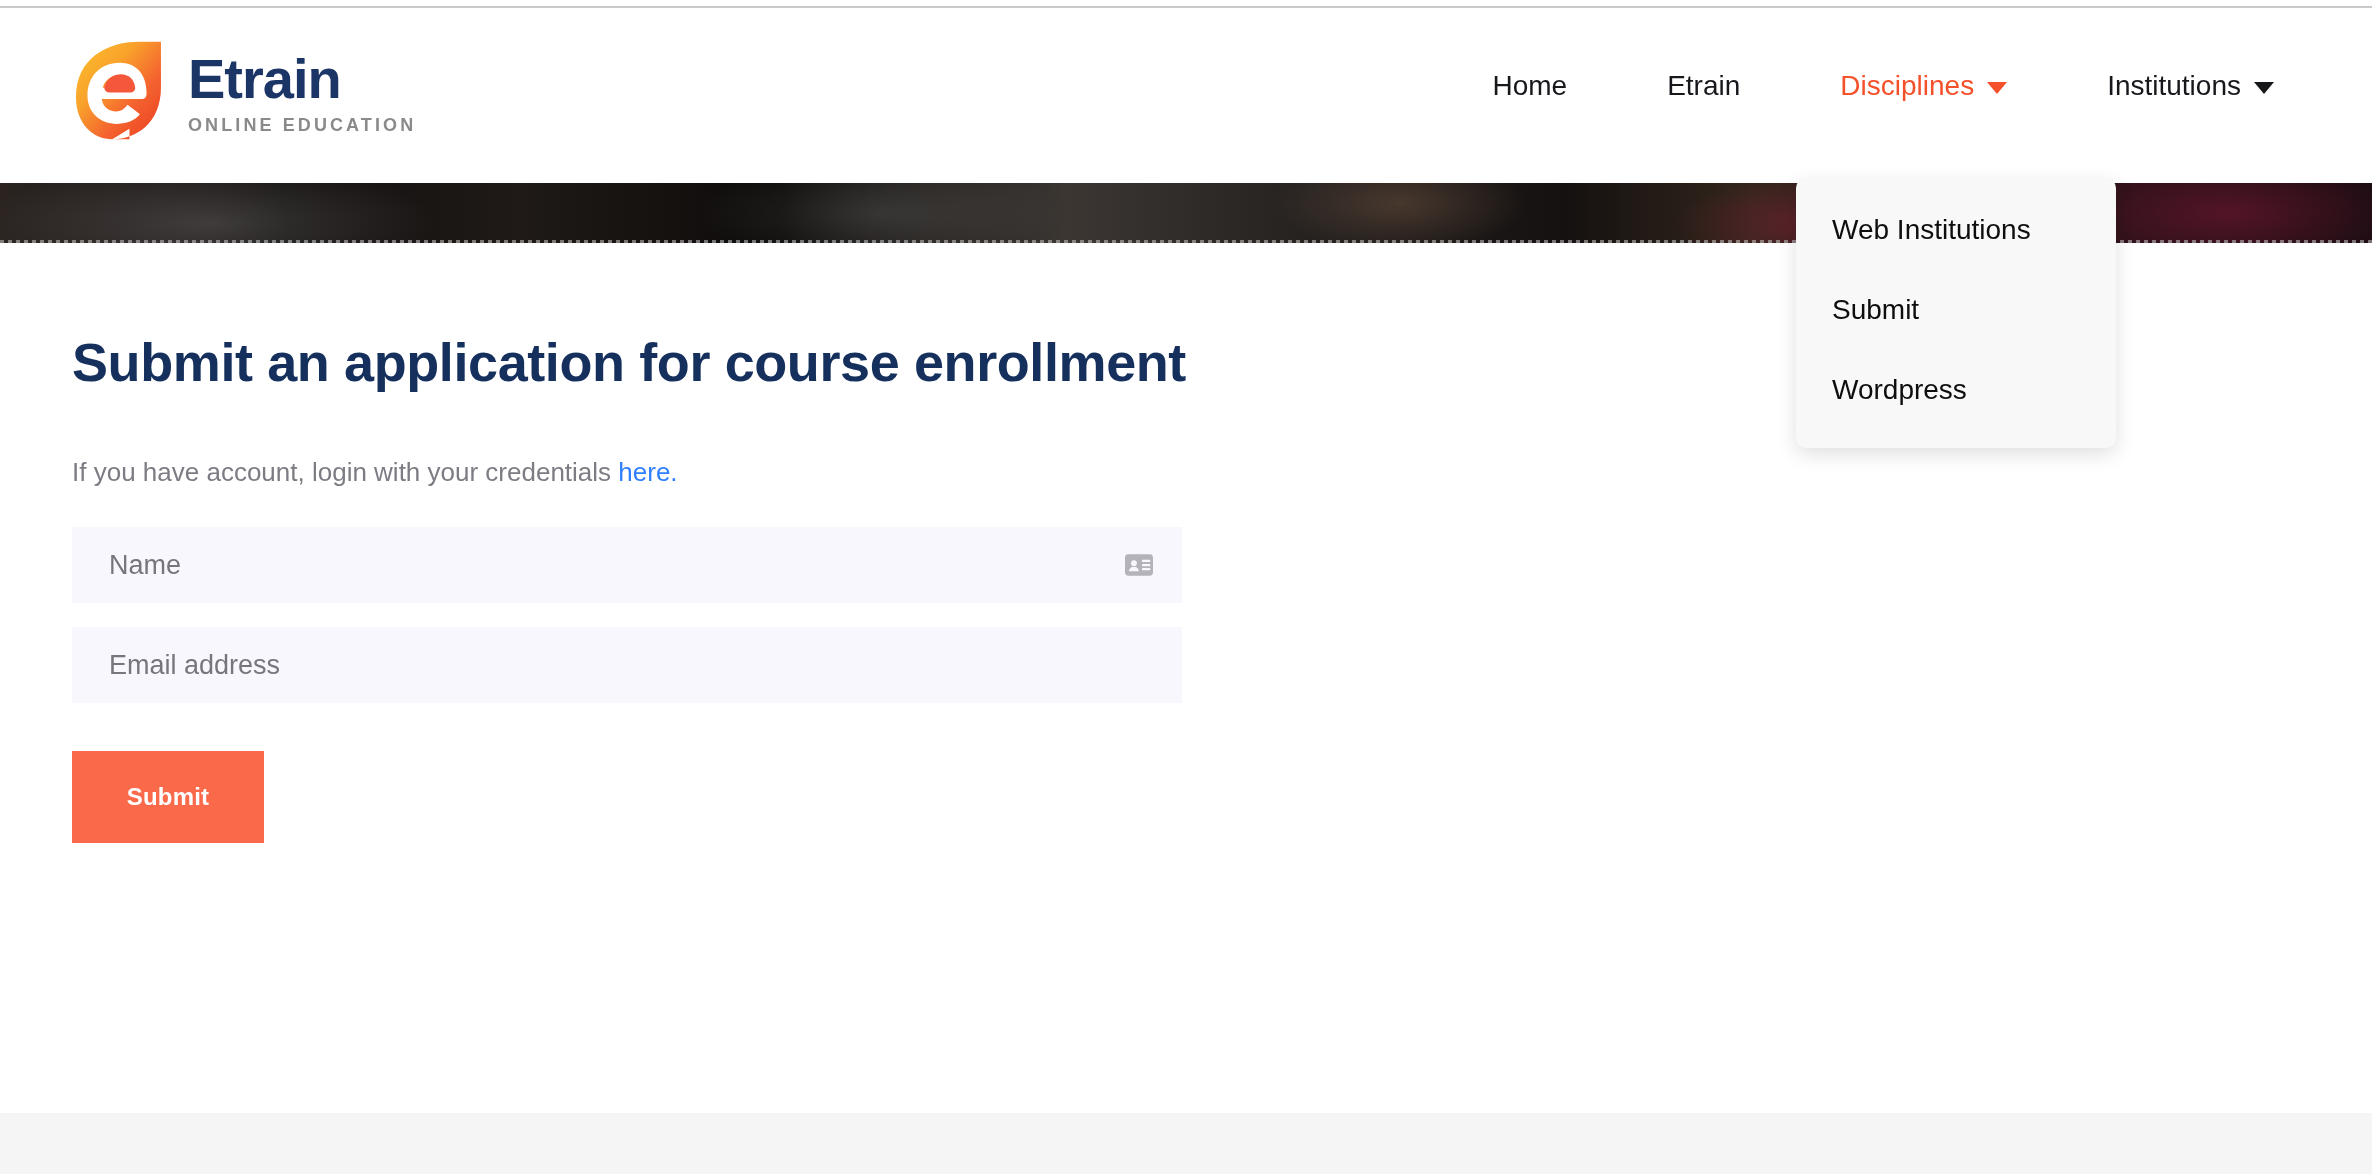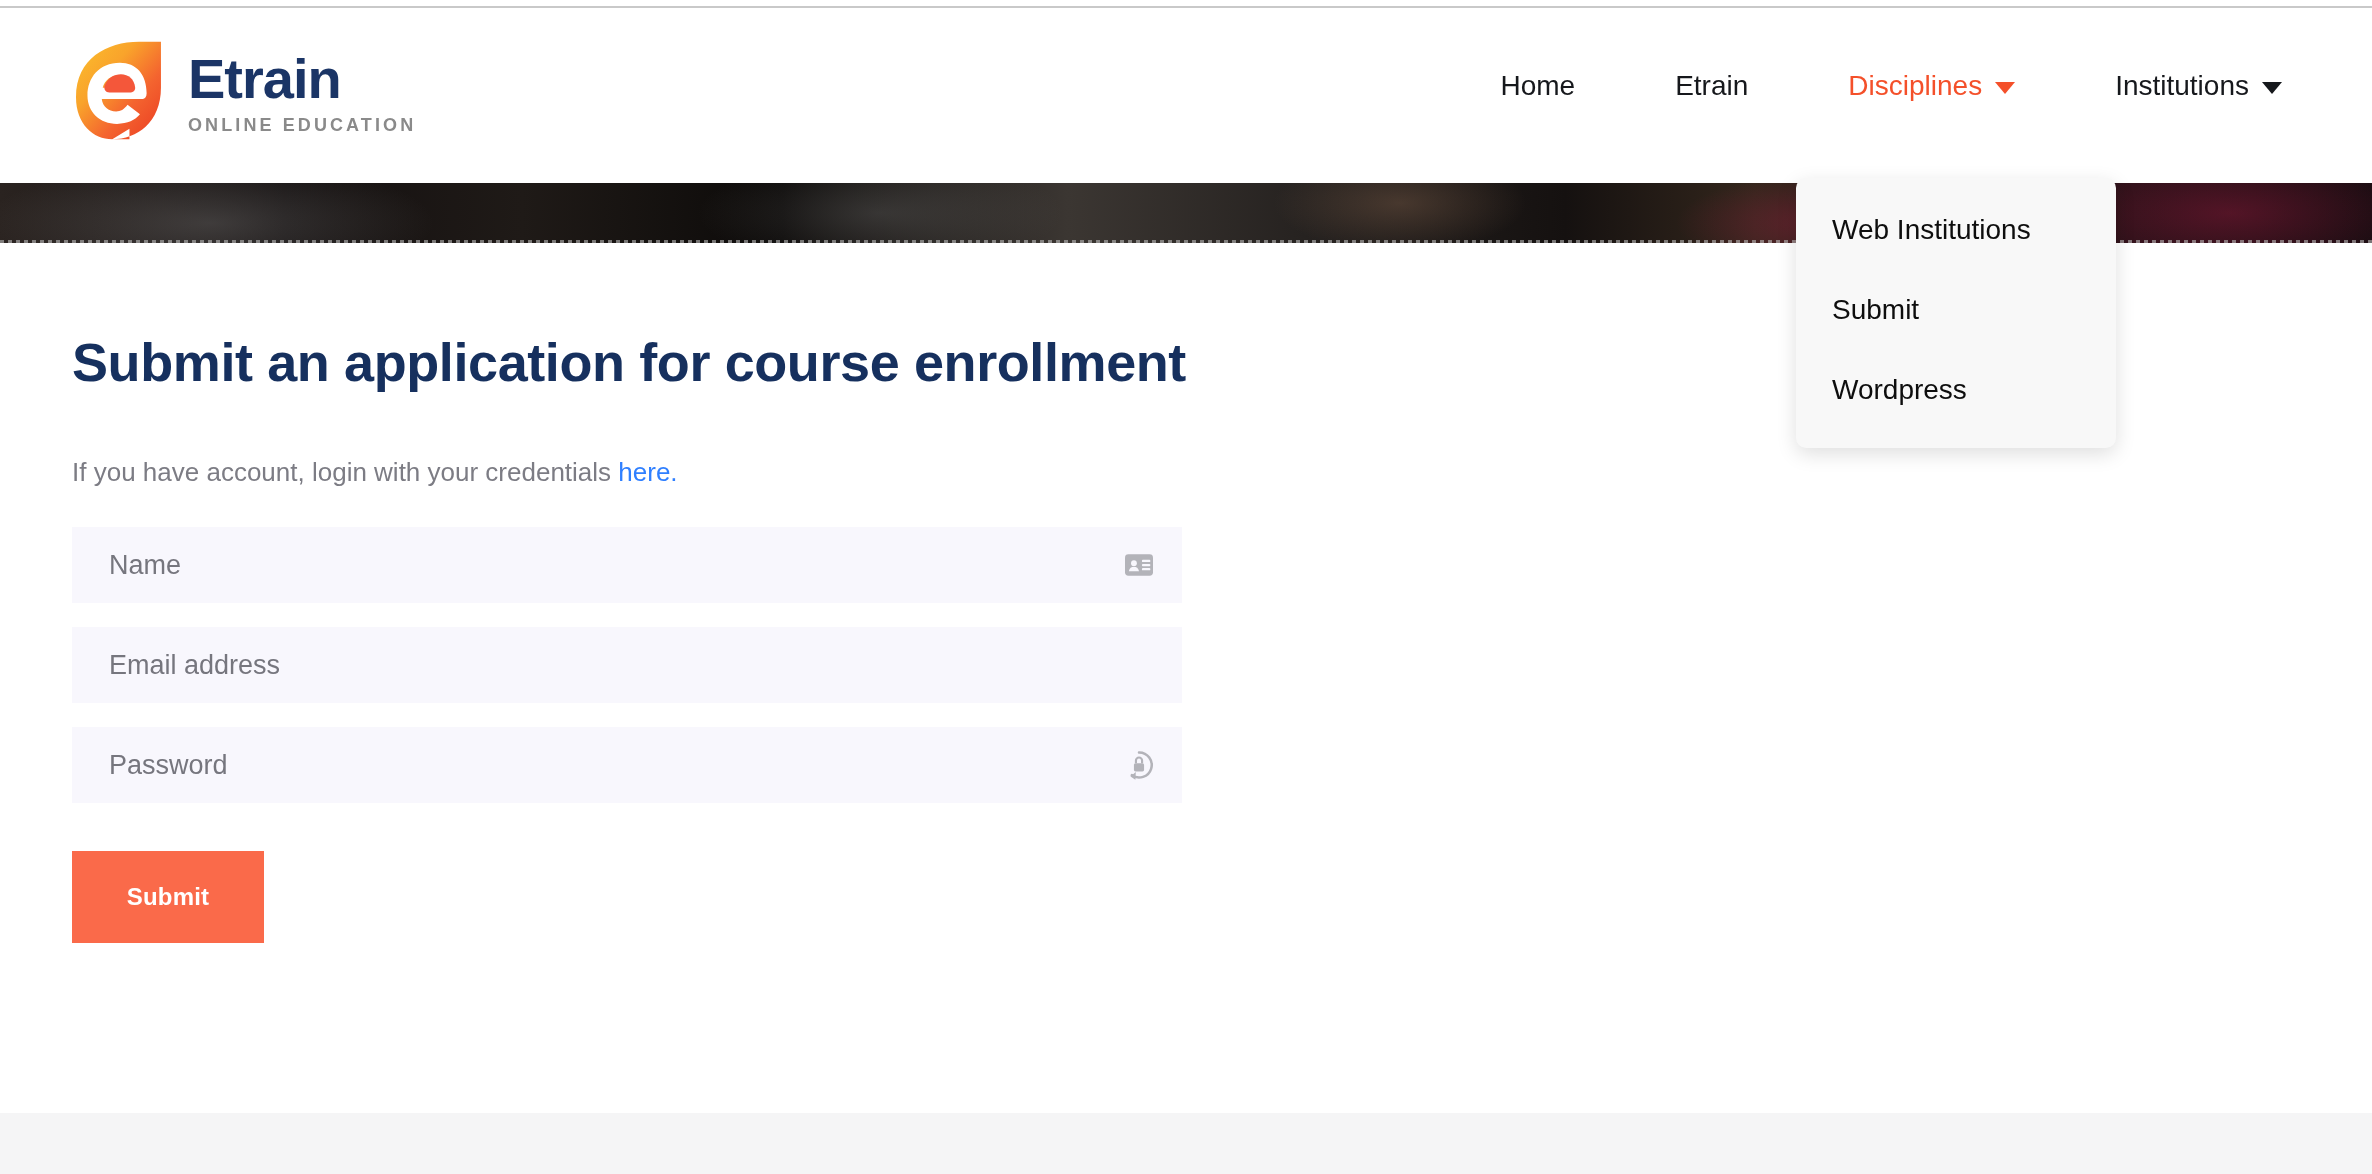--- a/index.html
+++ b/index.html
@@ -74,21 +74,21 @@
     font-weight: bold;
     color: #8a8a8a;
     letter-spacing: 3.1px;
     margin-top: 9px;
     line-height: 1;
   }
 
   
   .main-nav {
     position: absolute;
-    right: 40px;
+    right: 48px;
     top: 64px;
     display: flex;
     align-items: flex-start;
     gap: 0;
   }
   .nav-item {
     display: flex;
     align-items: center;
     gap: 13px;
     padding: 0 50px;
@@ -357,31 +357,20 @@
               <rect x="14.2" y="11.2" width="6.3" height="1.7" rx="0.7" fill="#f8f7fd"></rect>
               <rect x="14.2" y="14.3" width="6.3" height="1.7" rx="0.7" fill="#f8f7fd"></rect>
             </svg>
           </span>
         </div>
 
         <div class="field">
           <input type="text" placeholder="Email address" style="">
         </div>
 
-        <div class="field">
-          <input type="password" placeholder="Password" style="">
-          <span class="field-icon">
-            <svg viewBox="0 0 24 24" width="32" height="32" aria-hidden="true">
-              <path d="M12 2.6 A9.4 9.4 0 1 1 6.6 19.6" fill="none" stroke="#b3b3b9" stroke-width="1.9" stroke-linecap="round"></path>
-              <path d="M9.6 17.2 L5.6 20.6 L9.3 23.0 Z" fill="#b3b3b9"></path>
-              <rect x="8.2" y="10.6" width="7.6" height="6.2" rx="1.2" fill="#b3b3b9"></rect>
-              <path d="M9.7 10.6 v-1.9 a2.3 2.3 0 0 1 4.6 0 v1.9" fill="none" stroke="#b3b3b9" stroke-width="1.6"></path>
-            </svg>
-          </span>
-        </div>
 
 
         <button class="submit-button" type="submit">Submit</button>
       </form>
     </div>
   </main>
 
   <div class="footer-band"></div>
 
 </div>

